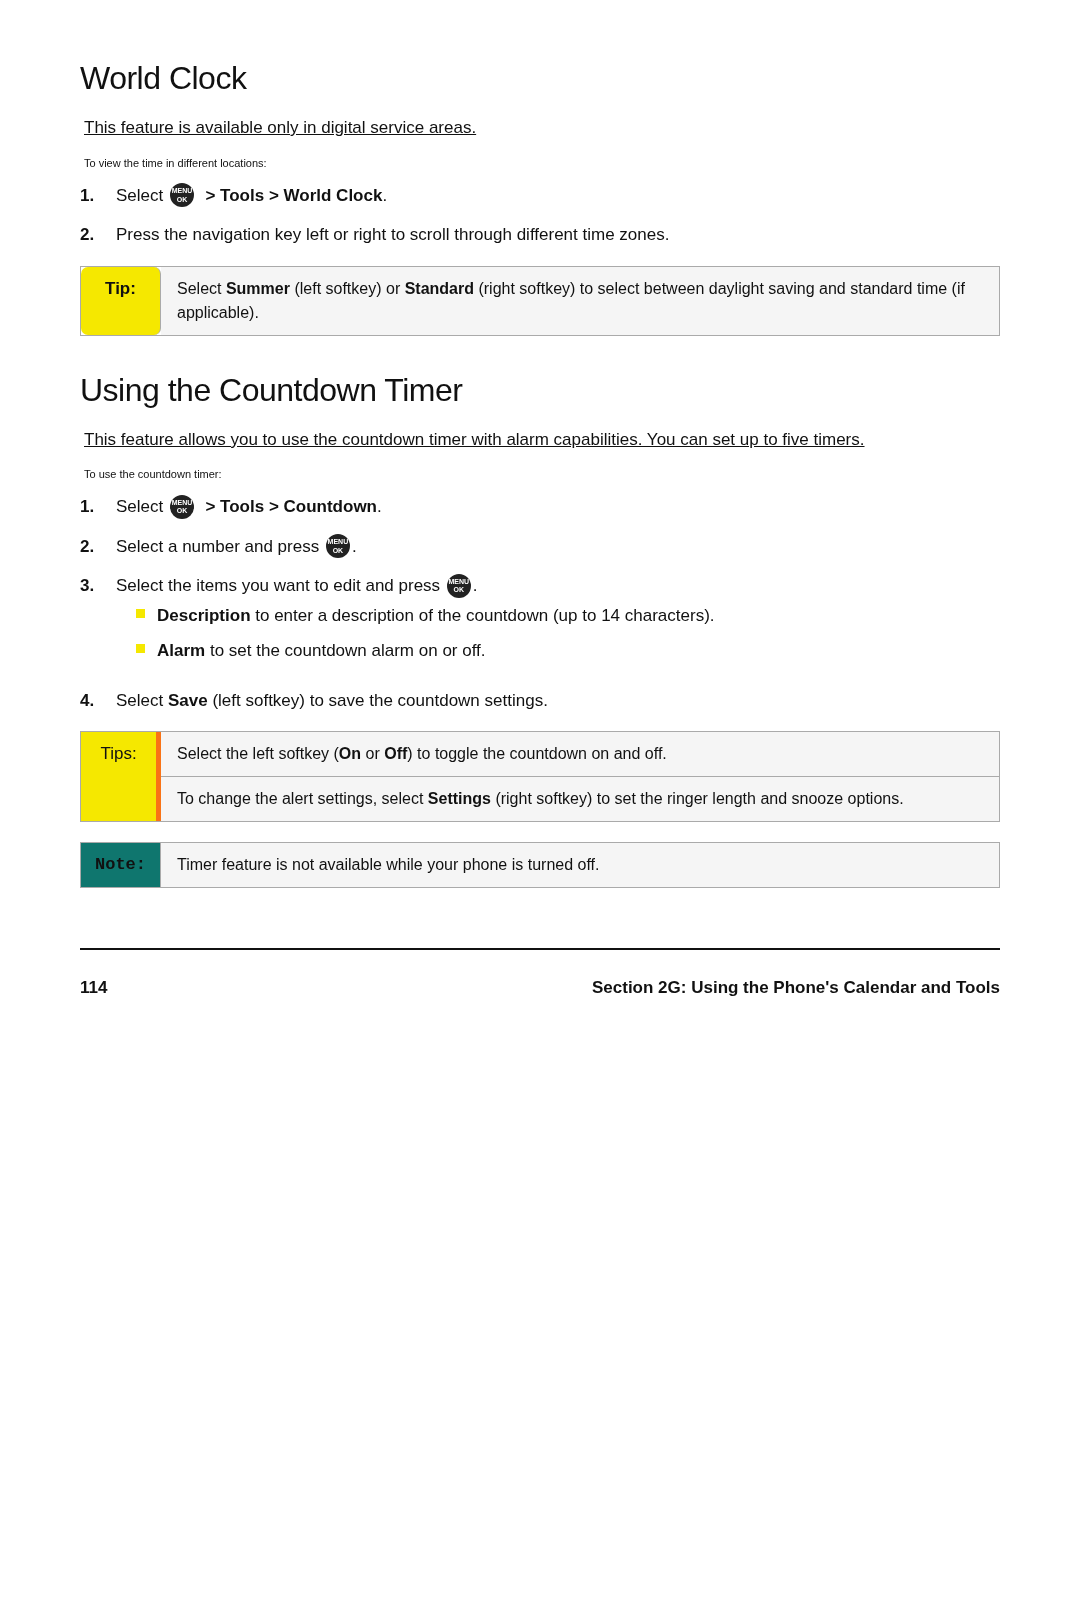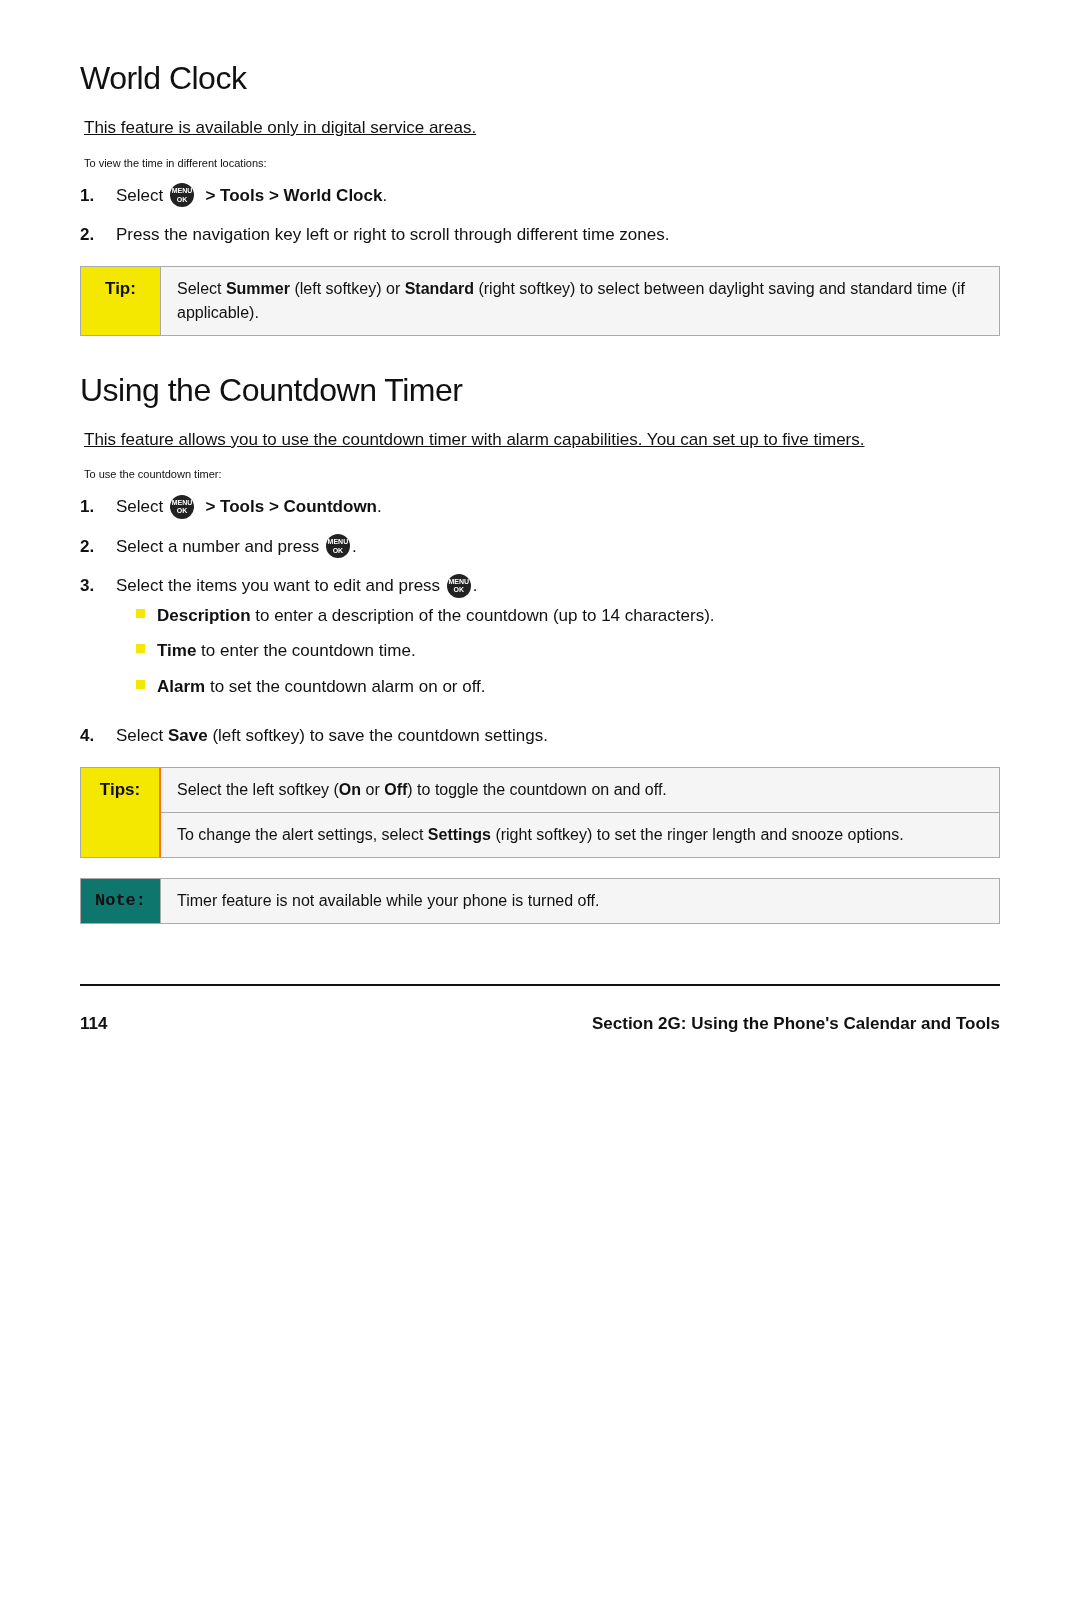--- a/index.html
+++ b/index.html
@@ -114,20 +114,21 @@
       background: #f5e800;
       font-weight: 900;
       font-size: 17px;
       padding: 10px 14px;
       min-width: 80px;
       display: flex;
       align-items: flex-start;
       justify-content: center;
       border-right: 1px solid #aaa;
       padding-top: 12px;
+      border-radius: 7px;
     }
 
     .tip-content {
       padding: 10px 16px;
       font-size: 16px;
       line-height: 1.5;
       background: #f5f5f5;
       flex: 1;
     }
 
@@ -162,28 +163,28 @@
 
     .tips-box {
       display: flex;
       border: 1px solid #aaa;
       margin-bottom: 20px;
       margin-top: 4px;
     }
 
     .tips-label {
       background: #f5e800;
-      font-weight: 700;
+      font-weight: 400;
       font-size: 17px;
       padding: 10px 14px;
       min-width: 80px;
       display: flex;
       align-items: flex-start;
       justify-content: center;
-      border-right: 2px solid #f97316;
+      border-right: 5px solid #f97316;
       padding-top: 12px;
     }
 
     .tips-content {
       background: #f5f5f5;
       flex: 1;
       display: flex;
       flex-direction: column;
     }
 
@@ -326,24 +327,20 @@
             <span class="menu-icon-label">OK</span>
           </span>
         </span>.
         <ul class="bullet-list">
           <li>
             <span class="bullet-square"></span>
             <span><span class="bold">Description</span> to enter a description of the countdown (up to 14 characters).</span>
           </li>
           <li>
             <span class="bullet-square"></span>
-            <span><span class="bold">Time</span> to enter the countdown time.</span>
-          </li>
-          <li>
-            <span class="bullet-square"></span>
             <span><span class="bold">Alarm</span> to set the countdown alarm on or off.</span>
           </li>
         </ul>
       </span>
     </li>
 
     <li>
       <span class="list-number">4.</span>
       <span class="list-content">
         Select <span class="bold">Save</span> (left softkey) to save the countdown settings.

